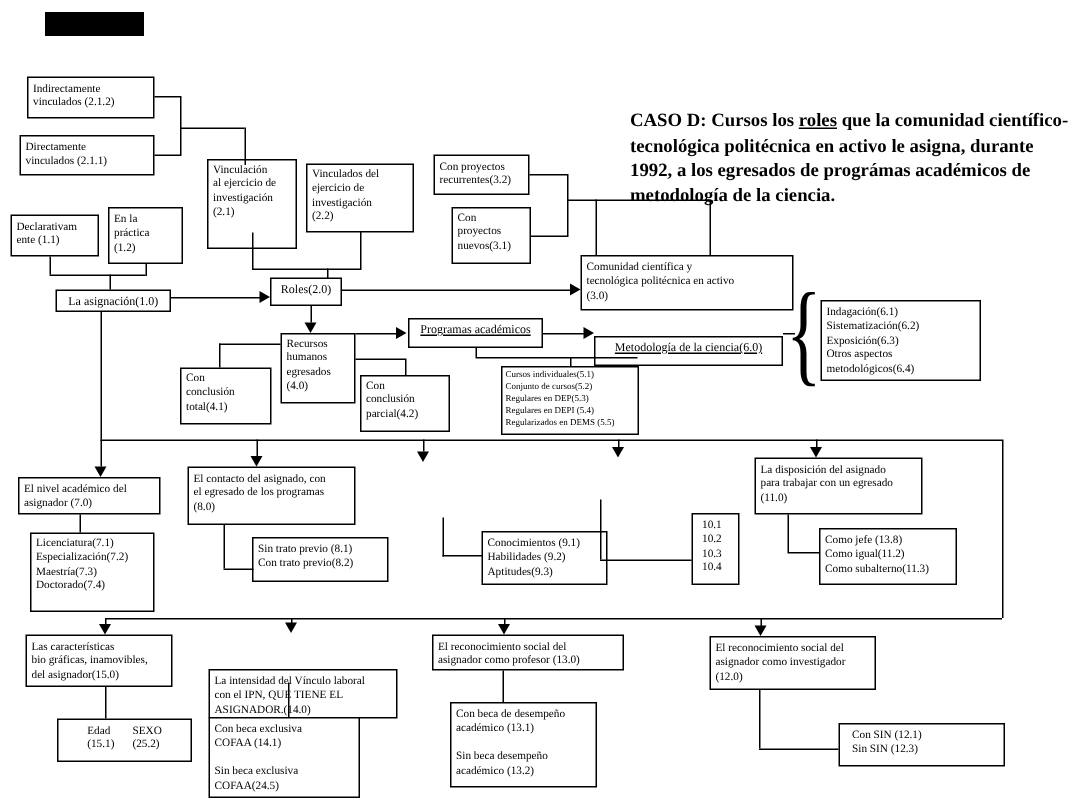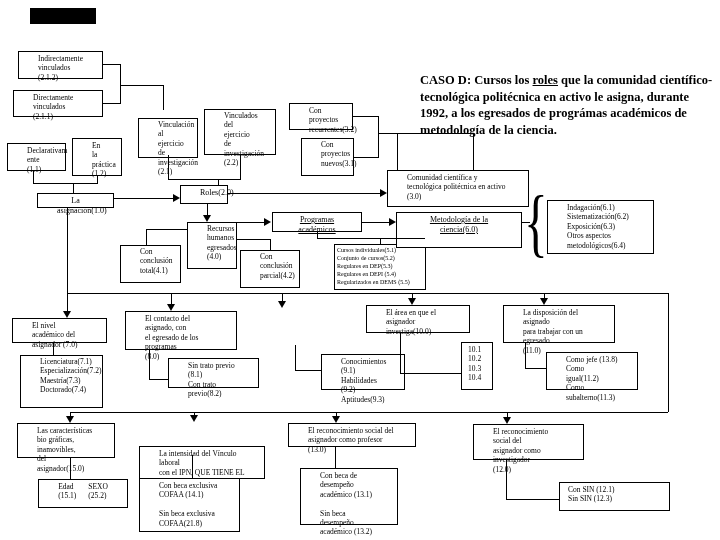--- a/index.html
+++ b/index.html
@@ -1,19 +1,19 @@
 <!DOCTYPE html>
 <html><head>
 <meta charset="utf-8">
 <style>
   html,body{margin:0;padding:0;background:#fff;}
   .canvas{position:relative;width:720px;height:540px;background:#fff;overflow:hidden;
           font-family:"Liberation Serif",serif;color:#000;}
   .node{position:absolute;border:1px solid #000;background:#fff;box-sizing:border-box;
-        font:7.5px/1.25 "Liberation Serif",serif;padding:2px 19px;white-space:pre-line;}
+        font:7.5px/1.25 "Liberation Serif",serif;padding:2px 3px;white-space:pre-line;}
   .center{text-align:center;}
   .u-label{text-decoration:underline;font-size:8px;}
   .tiny{font-size:6px;line-height:1.32;padding:2px;}
   .cols{display:flex;gap:12px;justify-content:center;}
   .cols span{white-space:pre-line;}
   .title{position:absolute;left:420px;top:72px;width:297px;
          font:bold 12.5px/1.32 "Liberation Serif",serif;}
   .title .u{text-decoration:underline;}
   .ln{position:absolute;background:#000;}
   .ar{position:absolute;width:0;height:0;border-top:4px solid transparent;
@@ -35,21 +35,21 @@
 
   <div class="node" style="left:18px;top:51px;width:85px;height:28px">Indirectamente
 vinculados (2.1.2)</div>
   <div class="node" style="left:13px;top:90px;width:90px;height:27px">Directamente
 vinculados (2.1.1)</div>
   <div class="node" style="left:7px;top:143px;width:59px;height:28px">Declarativam
 ente (1.1)</div>
   <div class="node" style="left:72px;top:138px;width:50px;height:38px">En la
 práctica
 (1.2)</div>
-  <div class="node" style="left:138px;top:118px;width:60px;height:40px;padding-top:1px">Vinculación
+  <div class="node" style="left:138px;top:106px;width:60px;height:60px;padding-top:1px">Vinculación
 al ejercicio de
 investigación
 (2.1)</div>
   <div class="node" style="left:204px;top:109px;width:72px;height:46px;padding-top:1px">Vinculados del
 ejercicio de
 investigación
 (2.2)</div>
   <div class="node" style="left:289px;top:103px;width:64px;height:27px">Con proyectos
 recurrentes(3.2)</div>
   <div class="node" style="left:301px;top:138px;width:53px;height:38px;padding-top:1px">Con
@@ -69,42 +69,40 @@
 total(4.1)</div>
   <div class="node" style="left:240px;top:250px;width:60px;height:38px;padding-top:1px">Con
 conclusión
 parcial(4.2)</div>
   <div class="node center u-label" style="left:272px;top:212px;width:90px;height:20px">Programas académicos</div>
   <div class="node tiny" style="left:334px;top:244px;width:92px;height:46px">Cursos individuales(5.1)
 Conjunto de cursos(5.2)
 Regulares en DEP(5.3)
 Regulares en DEPI (5.4)
 Regularizados en DEMS (5.5)</div>
-  <div class="node center u-label" style="left:396px;top:212px;width:126px;height:36px">Metodología de la ciencia(6.0)</div>
+  <div class="node center u-label" style="left:396px;top:224px;width:126px;height:20px">Metodología de la ciencia(6.0)</div>
   <div class="node" style="left:547px;top:200px;width:107px;height:54px">Indagación(6.1)
 Sistematización(6.2)
 Exposición(6.3)
 Otros aspectos
 metodológicos(6.4)</div>
   <div class="node" style="left:12px;top:318px;width:95px;height:25px">El nivel académico del
 asignador (7.0)</div>
   <div class="node" style="left:20px;top:355px;width:83px;height:53px;padding-top:1px">Licenciatura(7.1)
 Especialización(7.2)
 Maestría(7.3)
 Doctorado(7.4)</div>
   <div class="node" style="left:125px;top:311px;width:112px;height:39px">El contacto del asignado, con
 el egresado de los programas
 (8.0)</div>
   <div class="node" style="left:168px;top:358px;width:91px;height:30px">Sin trato previo (8.1)
 Con trato previo(8.2)</div>
   <div class="node" style="left:321px;top:354px;width:84px;height:36px">Conocimientos (9.1)
 Habilidades (9.2)
 Aptitudes(9.3)</div>
-  <div class="node" style="left:366px;top:305px;width:104px;height:28px">El área en que el asignador
-investiga(10.0)</div>
   <div class="node" style="left:461px;top:342px;width:32px;height:48px;padding-left:6px">10.1
 10.2
 10.3
 10.4</div>
   <div class="node" style="left:503px;top:305px;width:112px;height:38px">La disposición del asignado
 para trabajar con un egresado
 (11.0)</div>
   <div class="node" style="left:546px;top:352px;width:92px;height:38px">Como jefe (13.8)
 Como igual(11.2)
 Como subalterno(11.3)</div>
@@ -114,21 +112,21 @@
   <div class="node cols" style="left:38px;top:479px;width:90px;height:29px"><span>Edad
 (15.1)</span><span>SEXO
 (25.2)</span></div>
   <div class="node" style="left:139px;top:446px;width:126px;height:33px">La intensidad del Vínculo laboral
 con el IPN, QUE TIENE EL
 ASIGNADOR.(14.0)</div>
   <div class="node" style="left:139px;top:478px;width:101px;height:54px">Con beca exclusiva
 COFAA (14.1)
 
 Sin beca exclusiva
-COFAA(21.8)</div>
+COFAA(24.5)</div>
   <div class="node" style="left:288px;top:423px;width:128px;height:24px">El reconocimiento social del
 asignador como profesor (13.0)</div>
   <div class="node" style="left:300px;top:468px;width:98px;height:57px">Con beca de desempeño
 académico (13.1)
 
 Sin beca desempeño
 académico (13.2)</div>
   <div class="node" style="left:473px;top:424px;width:111px;height:36px">El reconocimiento social del
 asignador como investigador
 (12.0)</div>

